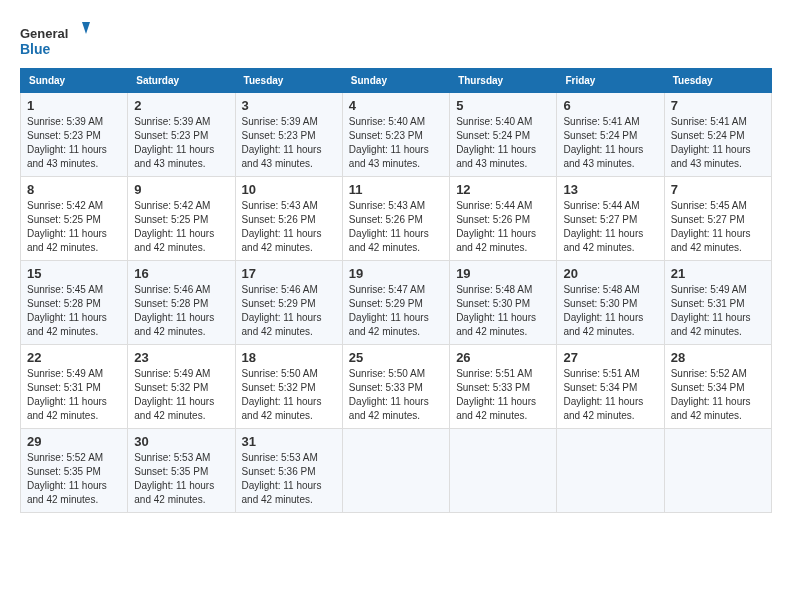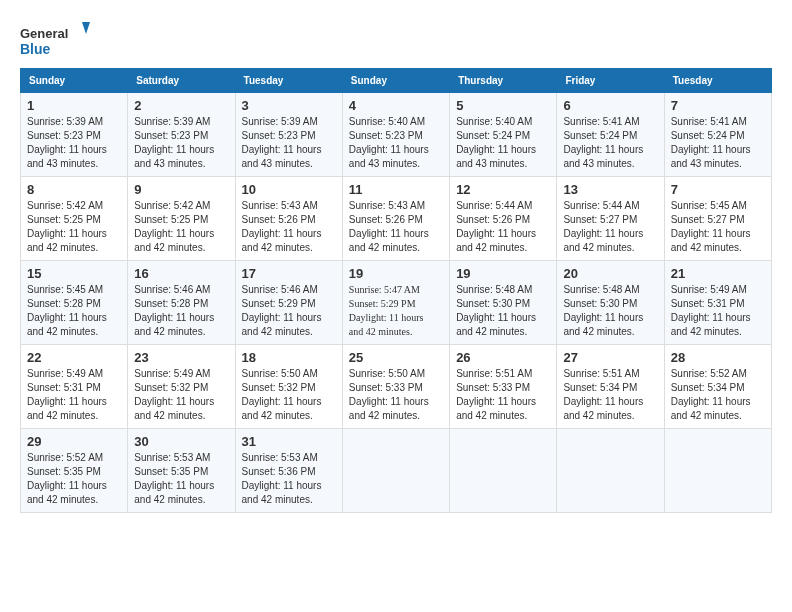--- a/index.html
+++ b/index.html
@@ -222,21 +222,21 @@
         </td>
         <td>
           <span class="day-num">17</span>
           <div class="day-info" style="white-space: pre-line;">Sunrise: 5:46 AM
 Sunset: 5:29 PM
 Daylight: 11 hours
 and 42 minutes.</div>
         </td>
         <td>
           <span class="day-num">19</span>
-          <div class="day-info" style="white-space: pre-line; font-family: Liberation Serif, serif;">Sunrise: 5:47 AM
+          <div class="day-info" style="white-space: pre-line;">Sunrise: 5:47 AM
 Sunset: 5:29 PM
 Daylight: 11 hours
 and 42 minutes.</div>
         </td>
         <td>
           <span class="day-num">19</span>
           <div class="day-info" style="white-space: pre-line;">Sunrise: 5:48 AM
 Sunset: 5:30 PM
 Daylight: 11 hours
 and 42 minutes.</div>

